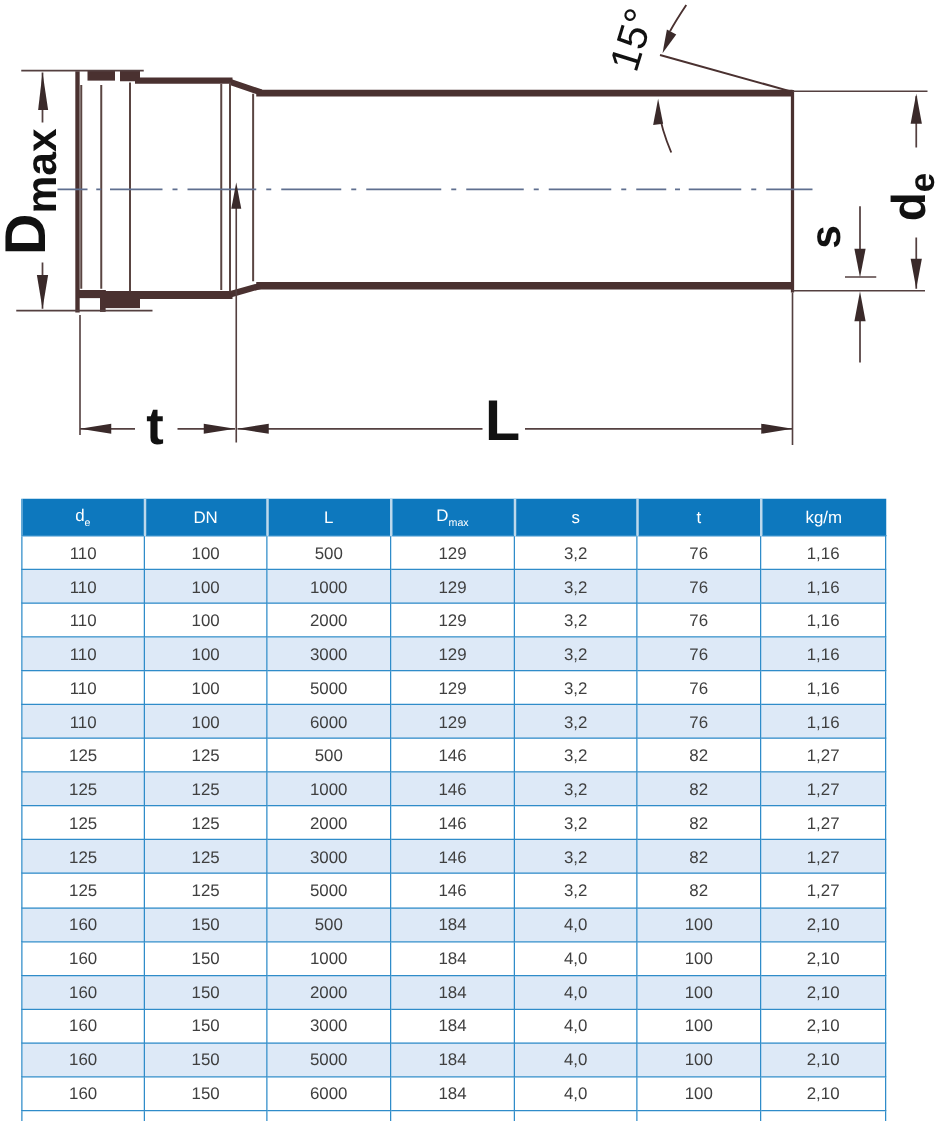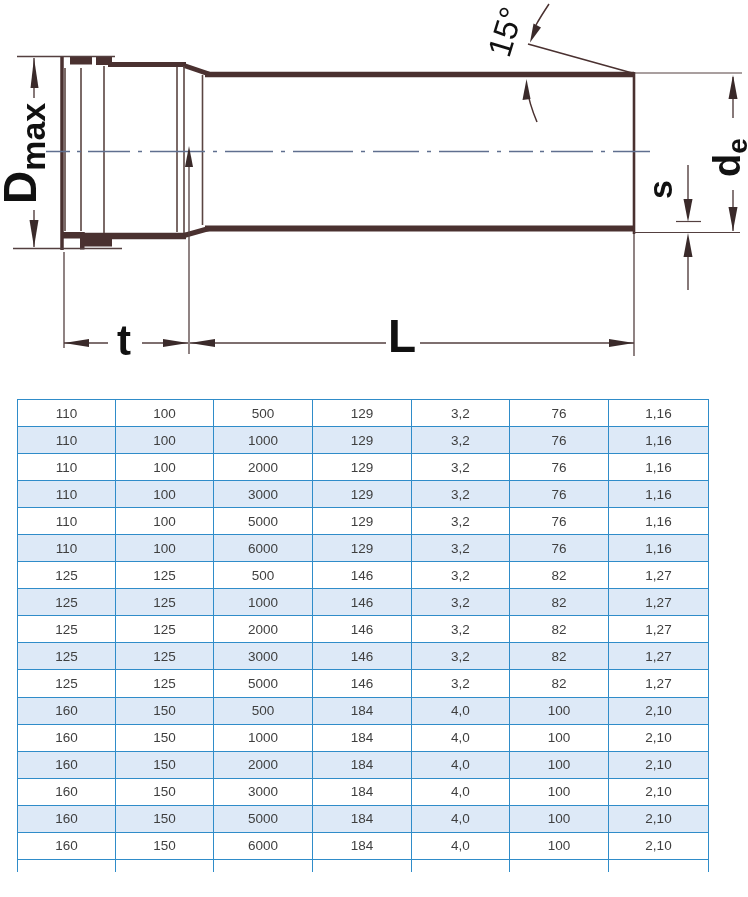--- a/index.html
+++ b/index.html
@@ -132,20 +132,29 @@
       <col style="width:98px">
       <col style="width:98px">
       <col style="width:99px">
       <col style="width:99px">
       <col style="width:98px">
       <col style="width:99px">
       <col style="width:100px">
     </colgroup>
 
   <tbody>
+      <tr class="hd">
+        <td>d<sub>e</sub></td>
+        <td>DN</td>
+        <td>L</td>
+        <td>D<sub>max</sub></td>
+        <td>s</td>
+        <td>t</td>
+        <td>kg/m</td>
+      </tr>
 
   <tr>
         <td>110</td>
         <td>100</td>
         <td>500</td>
         <td>129</td>
         <td>3,2</td>
         <td>76</td>
         <td>1,16</td>
       </tr>

